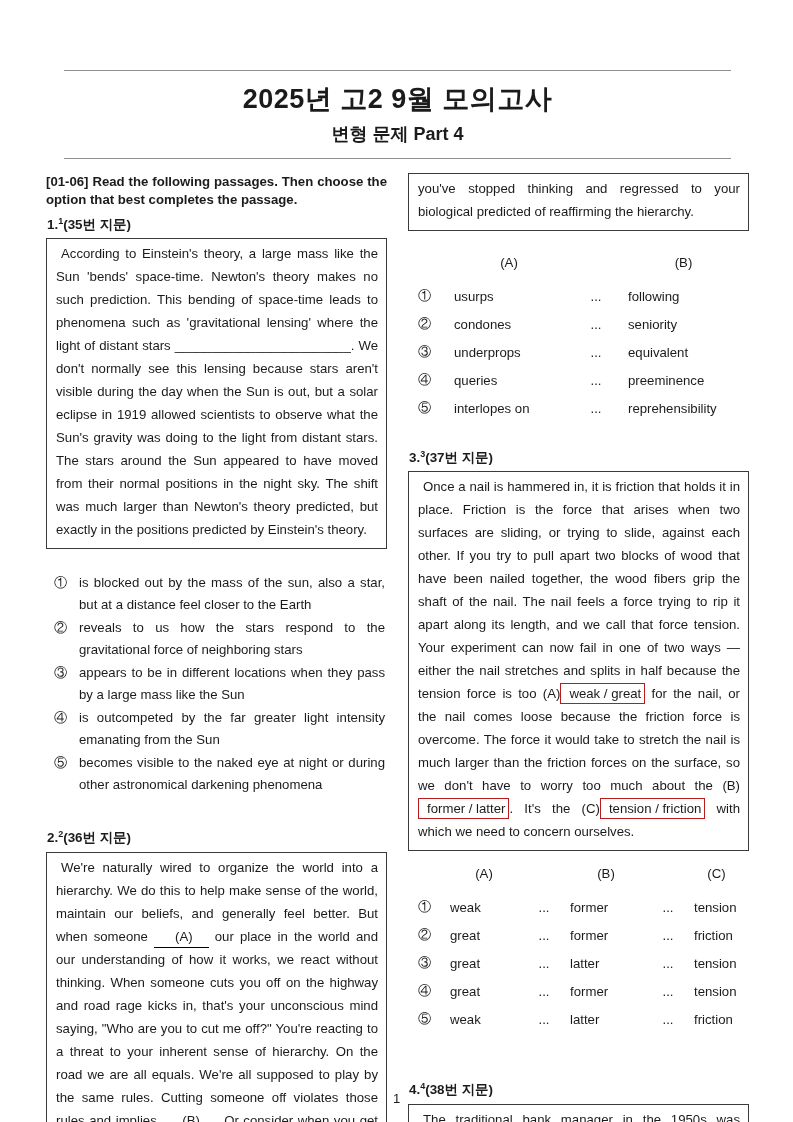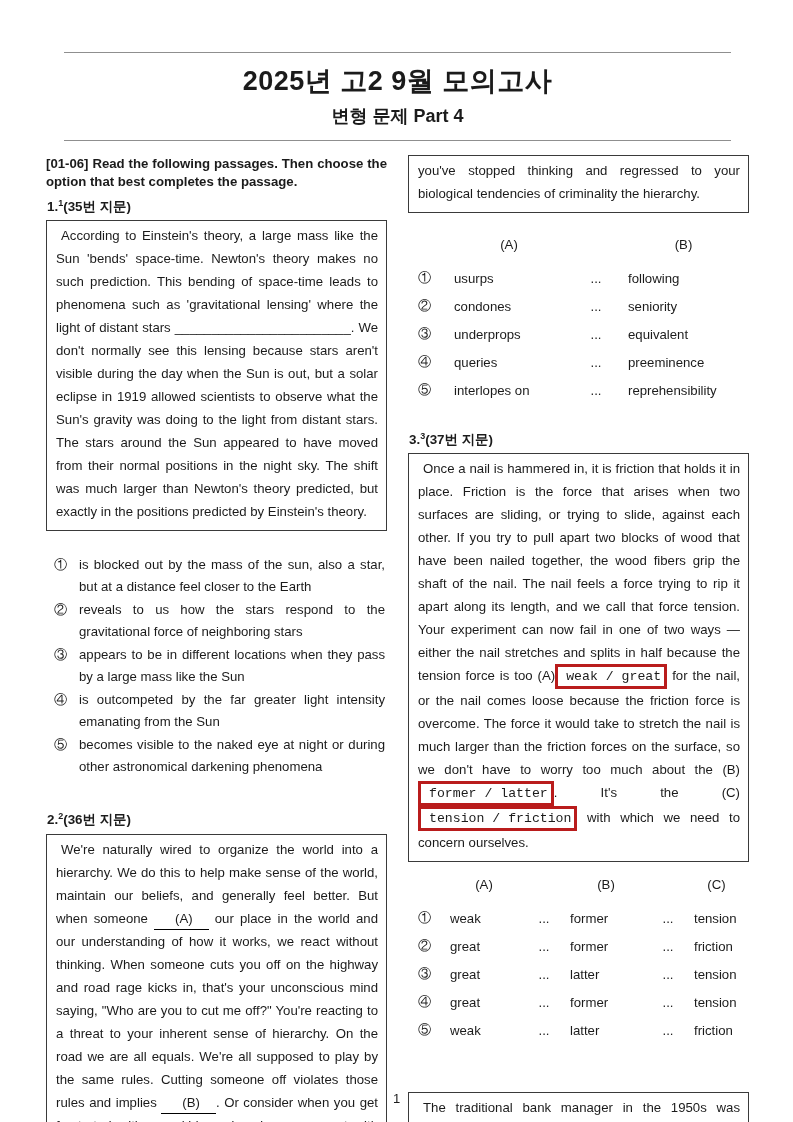--- a/index.html
+++ b/index.html
@@ -4,21 +4,21 @@
 <style>
   * { margin:0; padding:0; box-sizing:border-box; }
   html,body { background:#ffffff; }
   body {
     width:793px; height:1122px;
     font-family:"Liberation Sans", sans-serif;
     color:#1b1b1b;
     position:relative;
     overflow:hidden;
   }
-  .page { position:relative; width:793px; height:1122px; padding:52px 44px 0 46px; overflow:hidden; }
+  .page { position:relative; width:793px; height:1122px; padding:70px 44px 0 46px; overflow:hidden; }
 
   .rule { border-top:1.2px solid #8f8f8f; margin:0 18px; }
 
   .hdr { text-align:center; padding:10px 0 12px; }
   .title { font-size:27px; font-weight:bold; letter-spacing:0.5px; }
   .subtitle { font-size:18px; font-weight:bold; margin-top:5px; }
 
   .columns { display:flex; gap:21px; margin-top:14px; align-items:flex-start; }
   .col { flex:1 1 0; min-width:0; font-size:13.2px; }
 
@@ -32,24 +32,23 @@
   .passage.noindent { text-indent:0; }
 
   .blank {
     display:inline-block;
     border-bottom:1px solid #000;
     padding:0 16px;
     line-height:20px;
   }
   .boxed {
     display:inline-block;
-    border:3px solid #b91c1c;
+    border:1px solid #b91c1c;
     padding:0 3px;
     line-height:19px;
-    font-family:Liberation Mono, monospace;
   }
 
   .options { margin:23px 2px 0 8px; }
   .option { display:flex; line-height:22px; margin-bottom:1px; }
   .onum { flex:0 0 25px; }
   .otext { flex:1 1 auto; text-align:justify; }
 
   .ctable { margin:20px 6px 0 10px; }
   .trow { display:grid; align-items:center; height:28px; }
   .thead { height:22px; margin-bottom:9px; }
@@ -128,21 +127,21 @@
         <div class="pbox">
           <p class="passage"><span>We're naturally wired to organize the world into a hierarchy. We do this to help make sense of the world, maintain our beliefs, and generally feel better. But when someone </span><span class="blank">(A)</span><span> our place in the world and our understanding of how it works, we react without thinking. When someone cuts you off on the highway and road rage kicks in, that's your unconscious mind saying, "Who are you to cut me off?" You're reacting to a threat to your inherent sense of hierarchy. On the road we are all equals. We're all supposed to play by the same rules. Cutting someone off violates those rules and implies </span><span class="blank">(B)</span><span>. Or consider when you get frustrated with your kids and end an argument with "Because I said so." (Or the office equivalent: "Because I'm the boss.") In these moments</span></p>
         </div>
       </div>
 
     </section>
 
     <section class="col">
 
       <div class="pbox">
-        <p class="passage noindent">you've stopped thinking and regressed to your biological tendencies of criminality the hierarchy.</p>
+        <p class="passage noindent">you've stopped thinking and regressed to your biological predicted of reaffirming the hierarchy.</p>
       </div>
 
       <div class="ctable conttable">
         <div class="trow thead grid-ab">
           <span class="h1">(A)</span>
           <span class="h2">(B)</span>
         </div>
         <div class="trow grid-ab">
           <span>①</span>
           <span class="cword">usurps</span>
@@ -223,20 +222,21 @@
             <span class="cword">weak</span>
             <span class="cdots">...</span>
             <span class="cword">latter</span>
             <span class="cdots">...</span>
             <span class="cword">friction</span>
           </div>
         </div>
       </div>
 
       <div class="qblock q4block">
+        <p class="qlabel"><span>4.</span><sup>4</sup><span>(38번 지문)</span></p>
         <div class="pbox">
           <p class="passage">The traditional bank manager in the 1950s was usually a respected pillar of the community, a cautious, careful sort of person who probably went to bed early and didn't drink</p>
         </div>
       </div>
 
     </section>
   </main>
 
   <div class="footer">1</div>
 </div>

